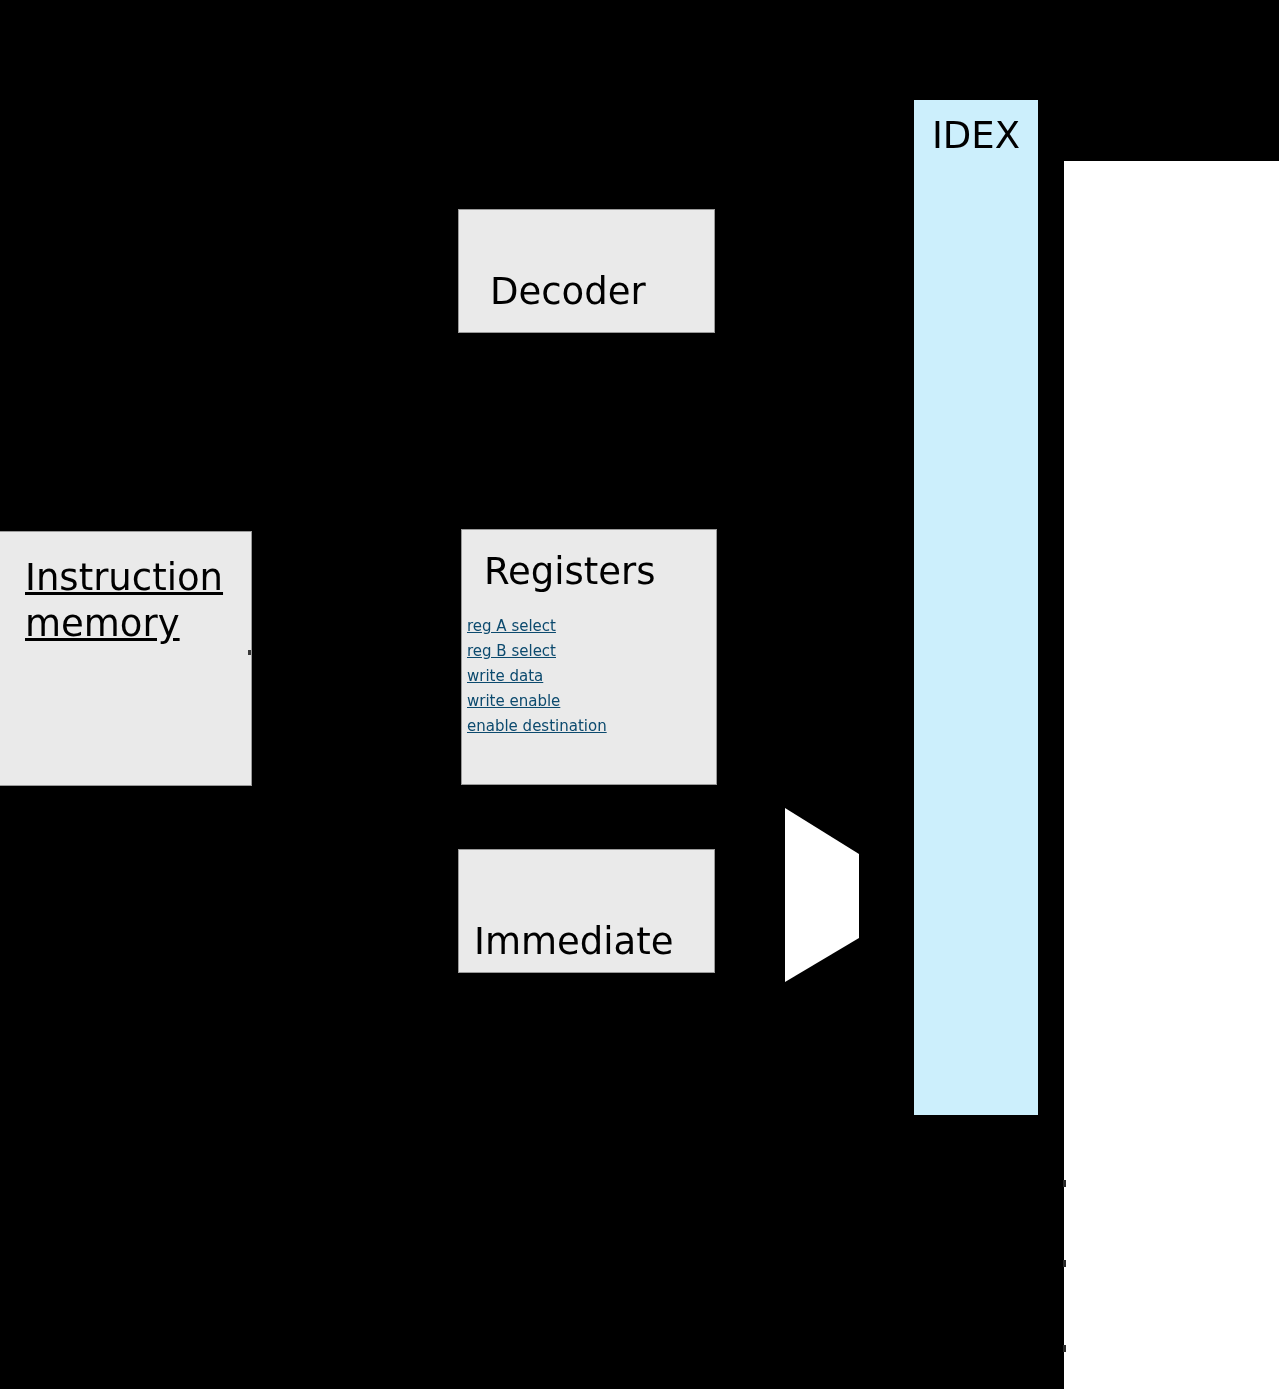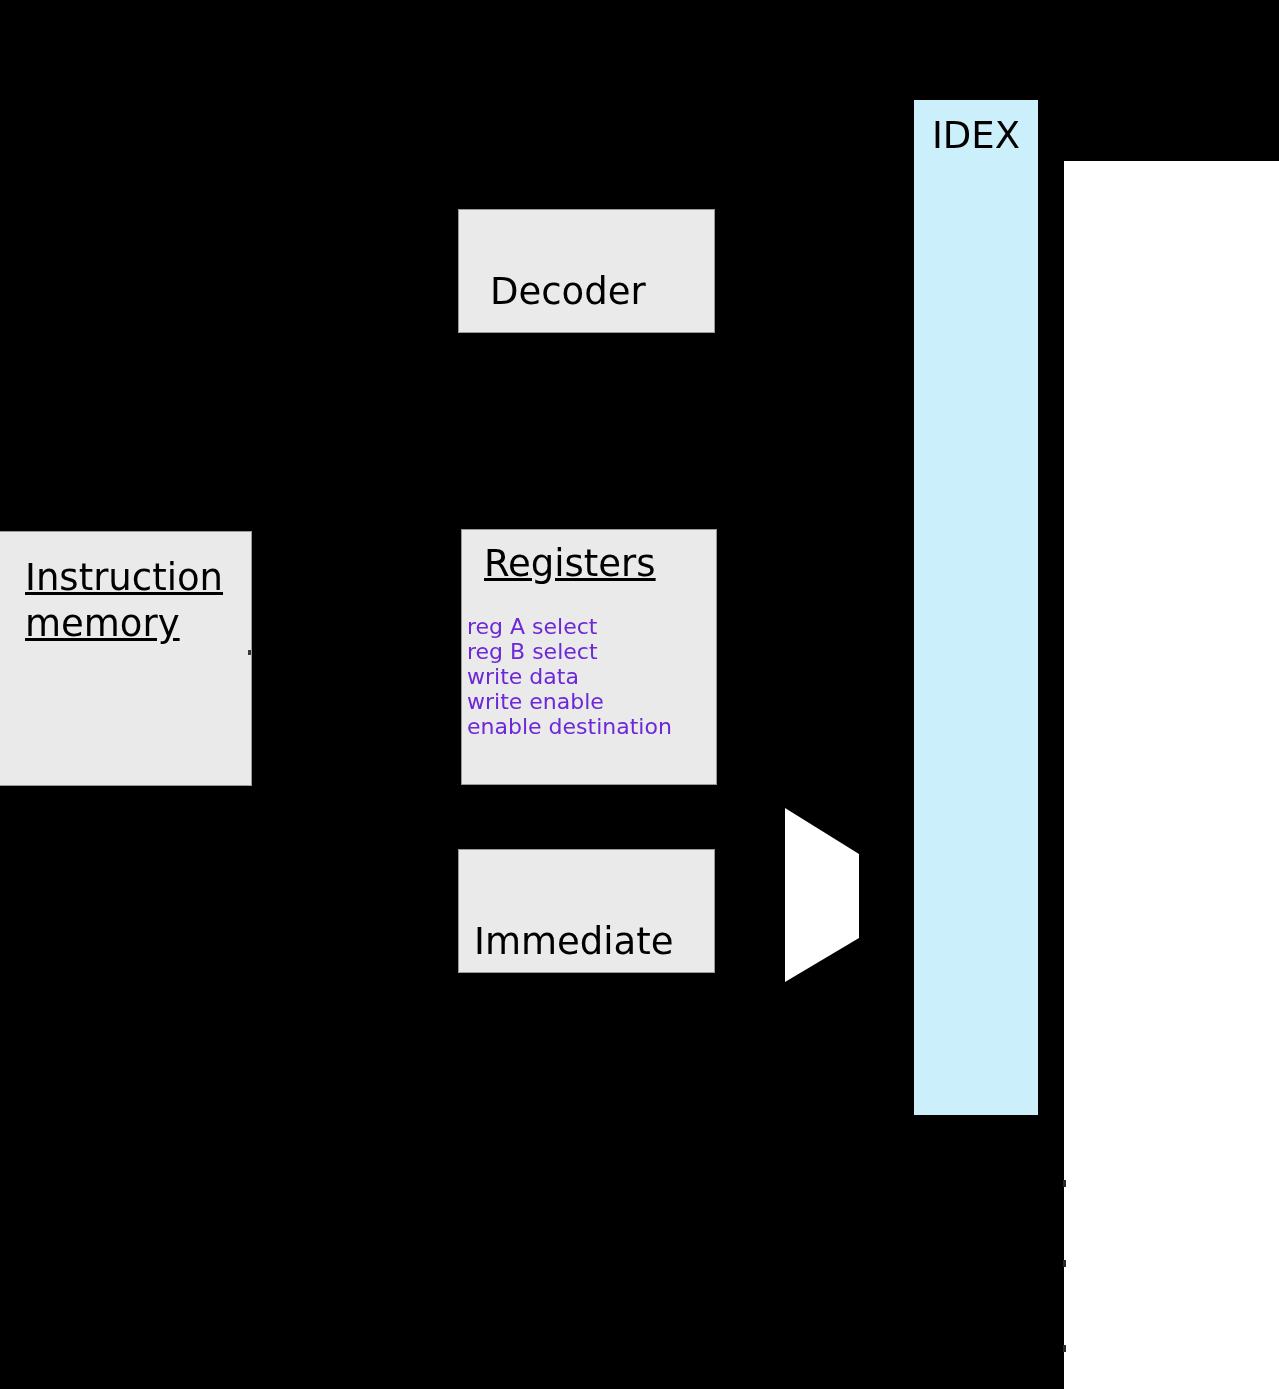--- a/index.html
+++ b/index.html
@@ -96,38 +96,38 @@
   }
   #box-registers {
     left: 461px;
     top: 529px;
     width: 256px;
     height: 256px;
   }
   #box-registers .unit-title {
     position: absolute;
     left: 22px;
-    top: 12px;
-    font-size: 37px;
-    line-height: 44px;
-    white-space: nowrap;
-    text-decoration: underline;
+    top: 20px;
+    font-size: 37px;
+    line-height: 44px;
+    white-space: nowrap;
   }
   #box-registers .signal-list {
     position: absolute;
     left: 5px;
     top: 84px;
     right: 0;
   }
   #box-registers .signal-item {
-    font-size: 22px;
+    font-size: 15px;
     line-height: 25px;
-    color: #6d28d9;
+    color: #0c4a6e;
     white-space: nowrap;
     padding-left: 0;
+    text-decoration: underline;
   }
   #box-registers .signal-item.gap-top {
     margin-top: 0;
   }
   #box-immediate {
     left: 458px;
     top: 849px;
     width: 257px;
     height: 124px;
   }

